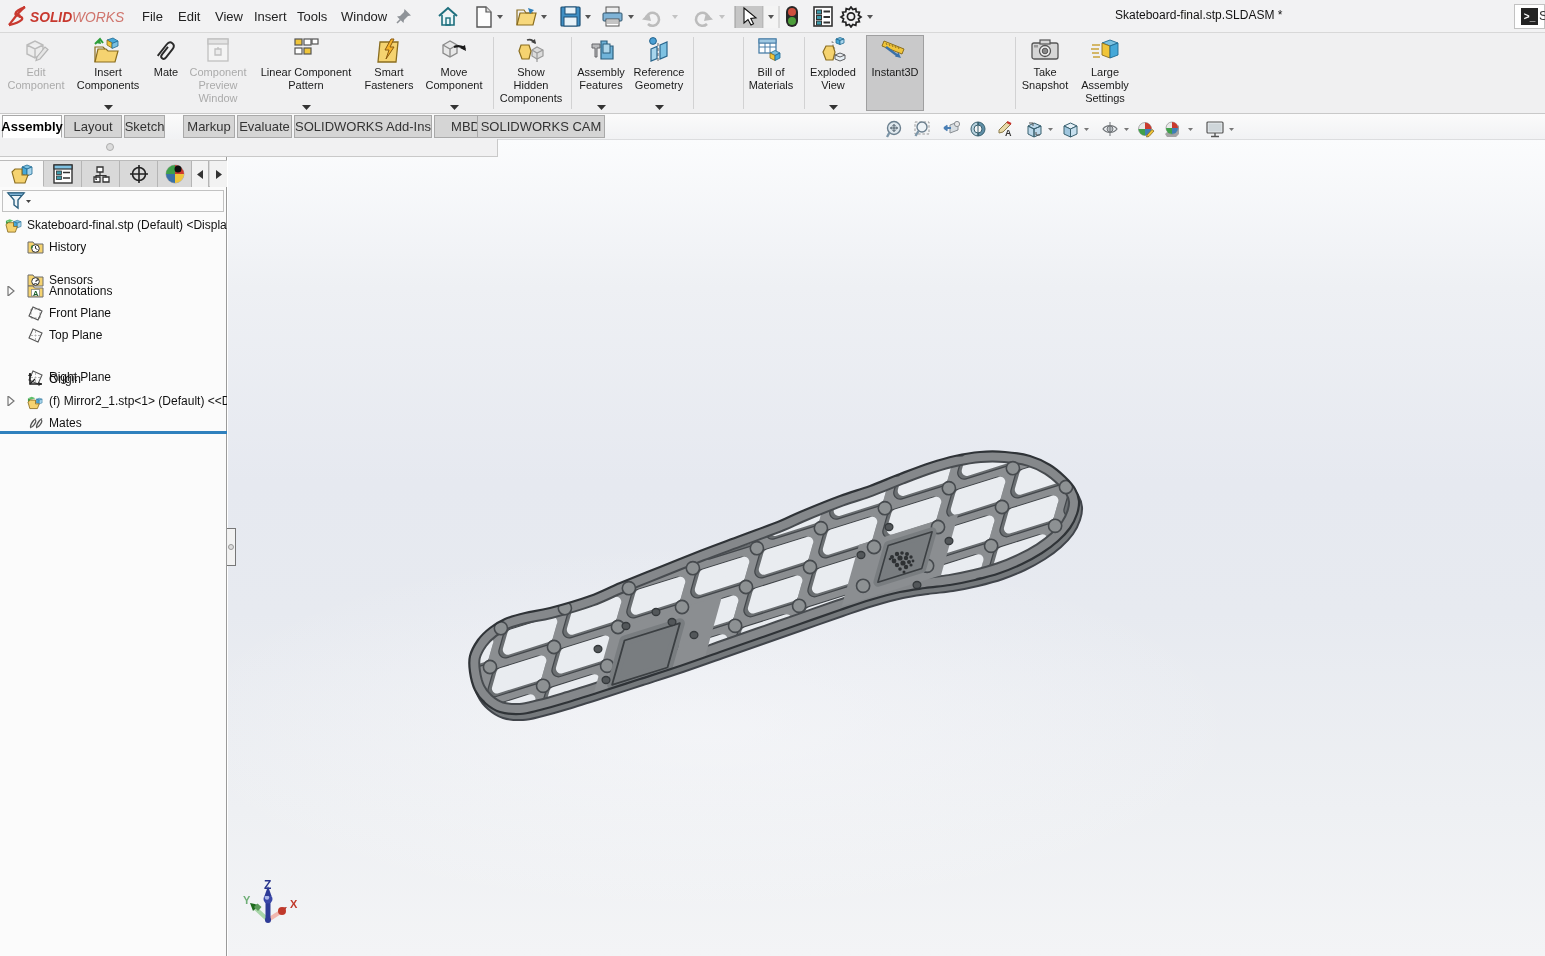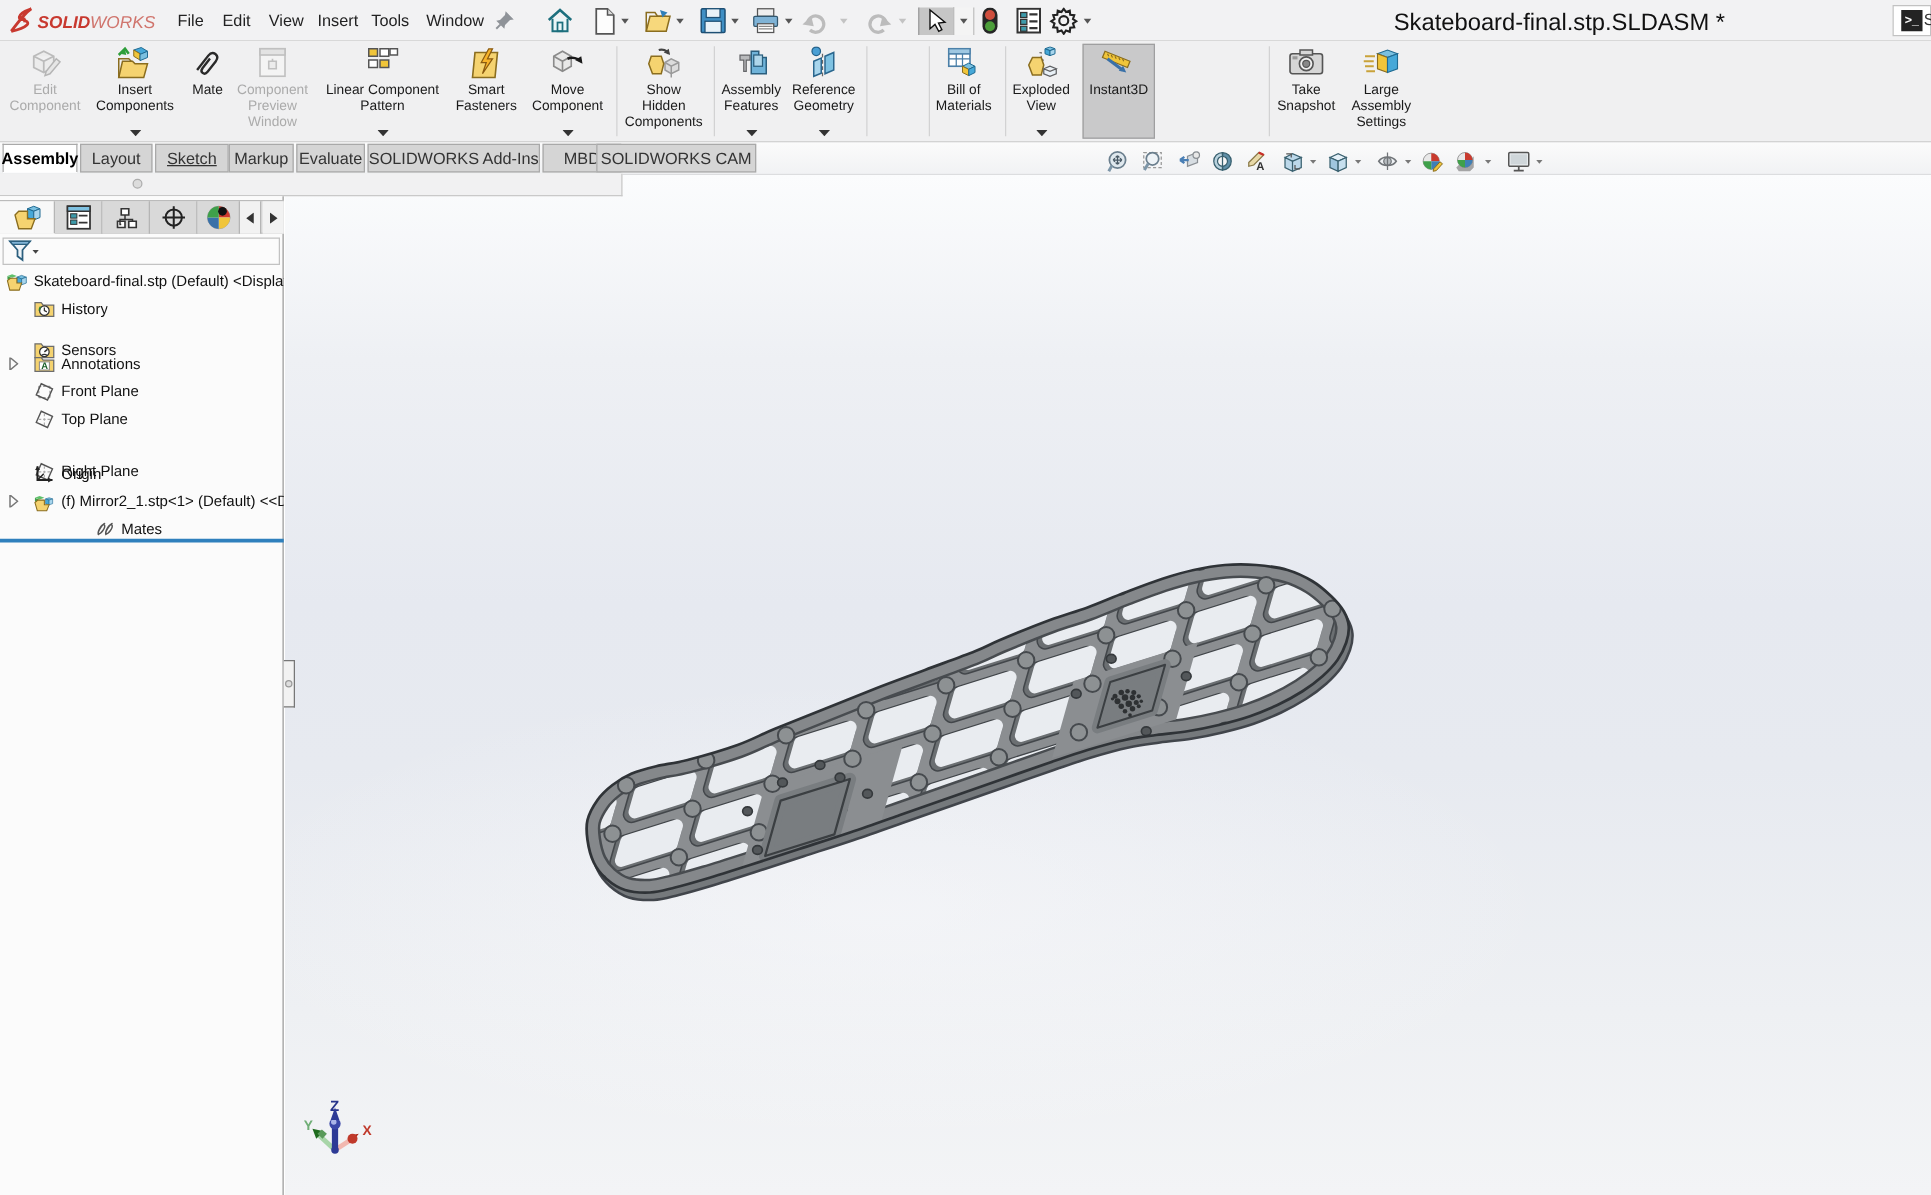--- a/index.html
+++ b/index.html
@@ -118,21 +118,21 @@
       <rect x="3.5" y="15" width="5" height="4" fill="#3d9aaa" stroke="#333"></rect>
       <path d="M10.5 5.5 H17 M10.5 11 H17 M10.5 16.5 H17" stroke="#333" stroke-width="1.8"></path>
     </g>
 
     <g transform="translate(403,0)">
       <path d="M10 1 l1.8 2.6 3-1 .4 3.2 3.2.4 -1 3 2.6 1.8 -2.6 1.8 1 3 -3.2.4 -.4 3.2 -3-1 -1.8 2.6 -1.8-2.6 -3 1 -.4-3.2 -3.2-.4 1-3 -2.6-1.8 2.6-1.8 -1-3 3.2-.4 .4-3.2 3 1 z" fill="none" stroke="#222" stroke-width="1.7"></path>
       <circle cx="10" cy="10.5" r="3.6" fill="none" stroke="#222" stroke-width="1.7"></circle>
     </g>
     <path d="M429 9 l3 4 3 -4 z" fill="#555"></path>
   </svg>
-  <div class="abs" style="left:1115px;top:8px;font-size:19px;color:#111;">Skateboard-final.stp.SLDASM *</div>
+  <div class="abs" style="left:1115px;top:8px;font-size:12px;color:#111;">Skateboard-final.stp.SLDASM *</div>
   <div class="abs" style="left:1514px;top:4px;width:31px;height:25px;background:#fff;border:1px solid #c2c2c2;">
     <div class="abs" style="left:6px;top:3px;width:17px;height:17px;background:#232323;color:#fff;font-size:10px;font-weight:bold;text-align:center;line-height:17px;">&gt;_</div>
   </div>
   <div class="abs" style="left:1539px;top:8px;font-size:13px;color:#333;">S</div>
 </div>
 
 <div id="ribbon">
 
   <div class="rsep" style="left:493px"></div>
   <div class="rsep" style="left:571px"></div>
@@ -330,21 +330,21 @@
           <path d="M2 8 h8 M1 12 h8 M2 16 h7 M3 20 h7" stroke="#c9a23a" stroke-width="1.6"></path>
         </svg>
       </div>
     Large<br>Assembly<br>Settings
   </div>
 </div>
 
 <div id="tabrow">
   <div class="tab active" style="left:2px;width:60px;">Assembly</div>
   <div class="tab" style="left:64px;width:58px;">Layout</div>
-  <div class="tab" style="left:124px;width:59px;text-decoration:underline;">Sketch</div>
+  <div class="tab" style="left:124px;width:41px;">Sketch</div>
   <div class="tab" style="left:183px;width:52px;">Markup</div>
   <div class="tab" style="left:237px;width:55px;">Evaluate</div>
   <div class="tab" style="left:294px;width:138px;">SOLIDWORKS Add-Ins</div>
   <div class="tab" style="left:434px;width:63px;">MBD</div>
   <div class="tab" style="left:477px;width:128px;">SOLIDWORKS CAM</div>
   <svg class="abs" style="left:880px;top:6px" width="370" height="20" viewBox="0 0 370 20">
 
     <g transform="translate(6,1)">
         <circle cx="8" cy="7" r="6.5" fill="#dfe8ee" stroke="#6b7f8e" stroke-width="1.4"></circle>
         <path d="M8 3.5 v7 M4.5 7 h7 M8 3.5 l-1.5 1.5 m1.5-1.5 l1.5 1.5 M8 10.5 l-1.5-1.5 m1.5 1.5 l1.5-1.5 M4.5 7 l1.5-1.5 m-1.5 1.5 l1.5 1.5 M11.5 7 l-1.5-1.5 m1.5 1.5 l-1.5 1.5" stroke="#4a5a66" stroke-width="1"></path>
@@ -944,21 +944,21 @@
     <svg class="tic" style="margin-left:27px" width="18" height="17" viewBox="0 0 18 17">
         <path d="M1 5 l4 2 v3 l-4-2z" fill="#3fa04a"></path>
         <path d="M1 5 l4-1.5 4 1.5 -4 1.5z" fill="#5fc06a"></path>
         <path d="M10 6 l3-1 3 1 -3 1z" fill="#7ac0e0" stroke="#1f6a92" stroke-width=".5"></path>
         <path d="M10 6 v4 l3 1 v-4z" fill="#46a8d8" stroke="#1f6a92" stroke-width=".5"></path>
         <path d="M16 6 v4 l-3 1 v-4z" fill="#a8d5ec" stroke="#1f6a92" stroke-width=".5"></path>
         <path d="M1 9 L3.5 7 H9 V11 H13 L11 16 H3 Z" fill="#f5d370" stroke="#8a6d1f" stroke-width=".9"></path>
       </svg>
     <span class="ttext">(f) Mirror2_1.stp&lt;1&gt; (Default) &lt;&lt;D</span>
   </div>
-  <div class="trow" style="top:255px;padding-left:48px;">
+  <div class="trow" style="top:255px;">
     <svg class="tic" style="margin-left:27px" width="17" height="17" viewBox="0 0 17 17">
         <path d="M4 13 C 2 11, 7 3, 8.5 5 C 10 7, 5 13, 4 12 C 2.5 10.5, 8 3, 9 4" fill="none" stroke="#555" stroke-width="1.2"></path>
         <path d="M10 13 C 8 11, 13 3, 14.5 5 C 16 7, 11 13, 10 12 C 8.5 10.5, 14 3, 15 4" fill="none" stroke="#555" stroke-width="1.2"></path>
       </svg>
     <span class="ttext">Mates</span>
   </div>
   <div class="abs" style="left:0;top:274px;width:227px;height:3px;background:#2f80bd;"></div>
 </div>
 
 <div class="abs" style="left:227px;top:528px;width:9px;height:38px;background:#f2f2f2;border:1px solid #777;border-left:none;">

